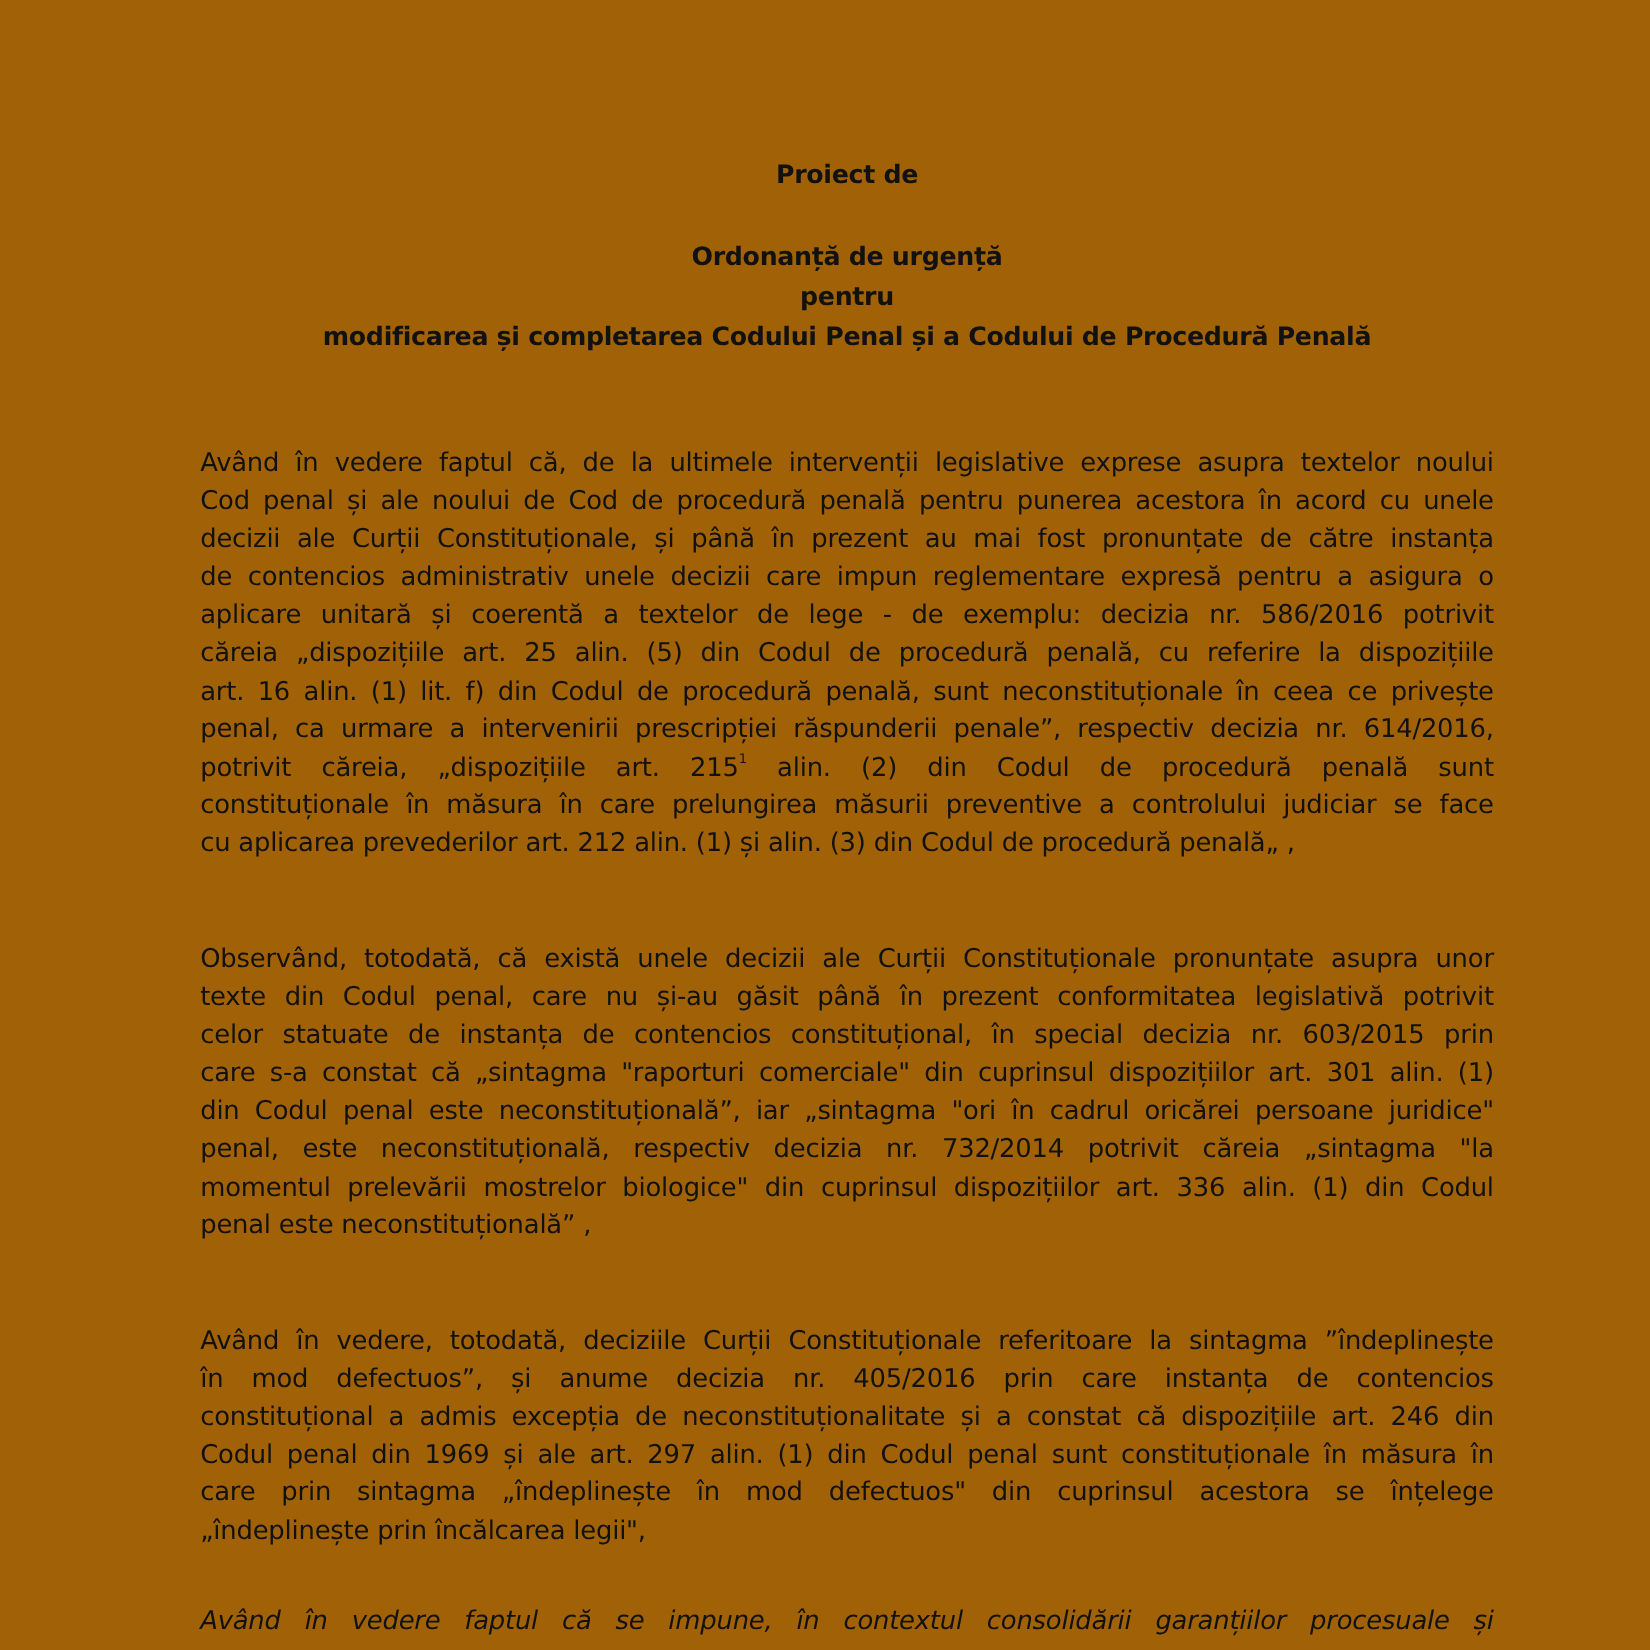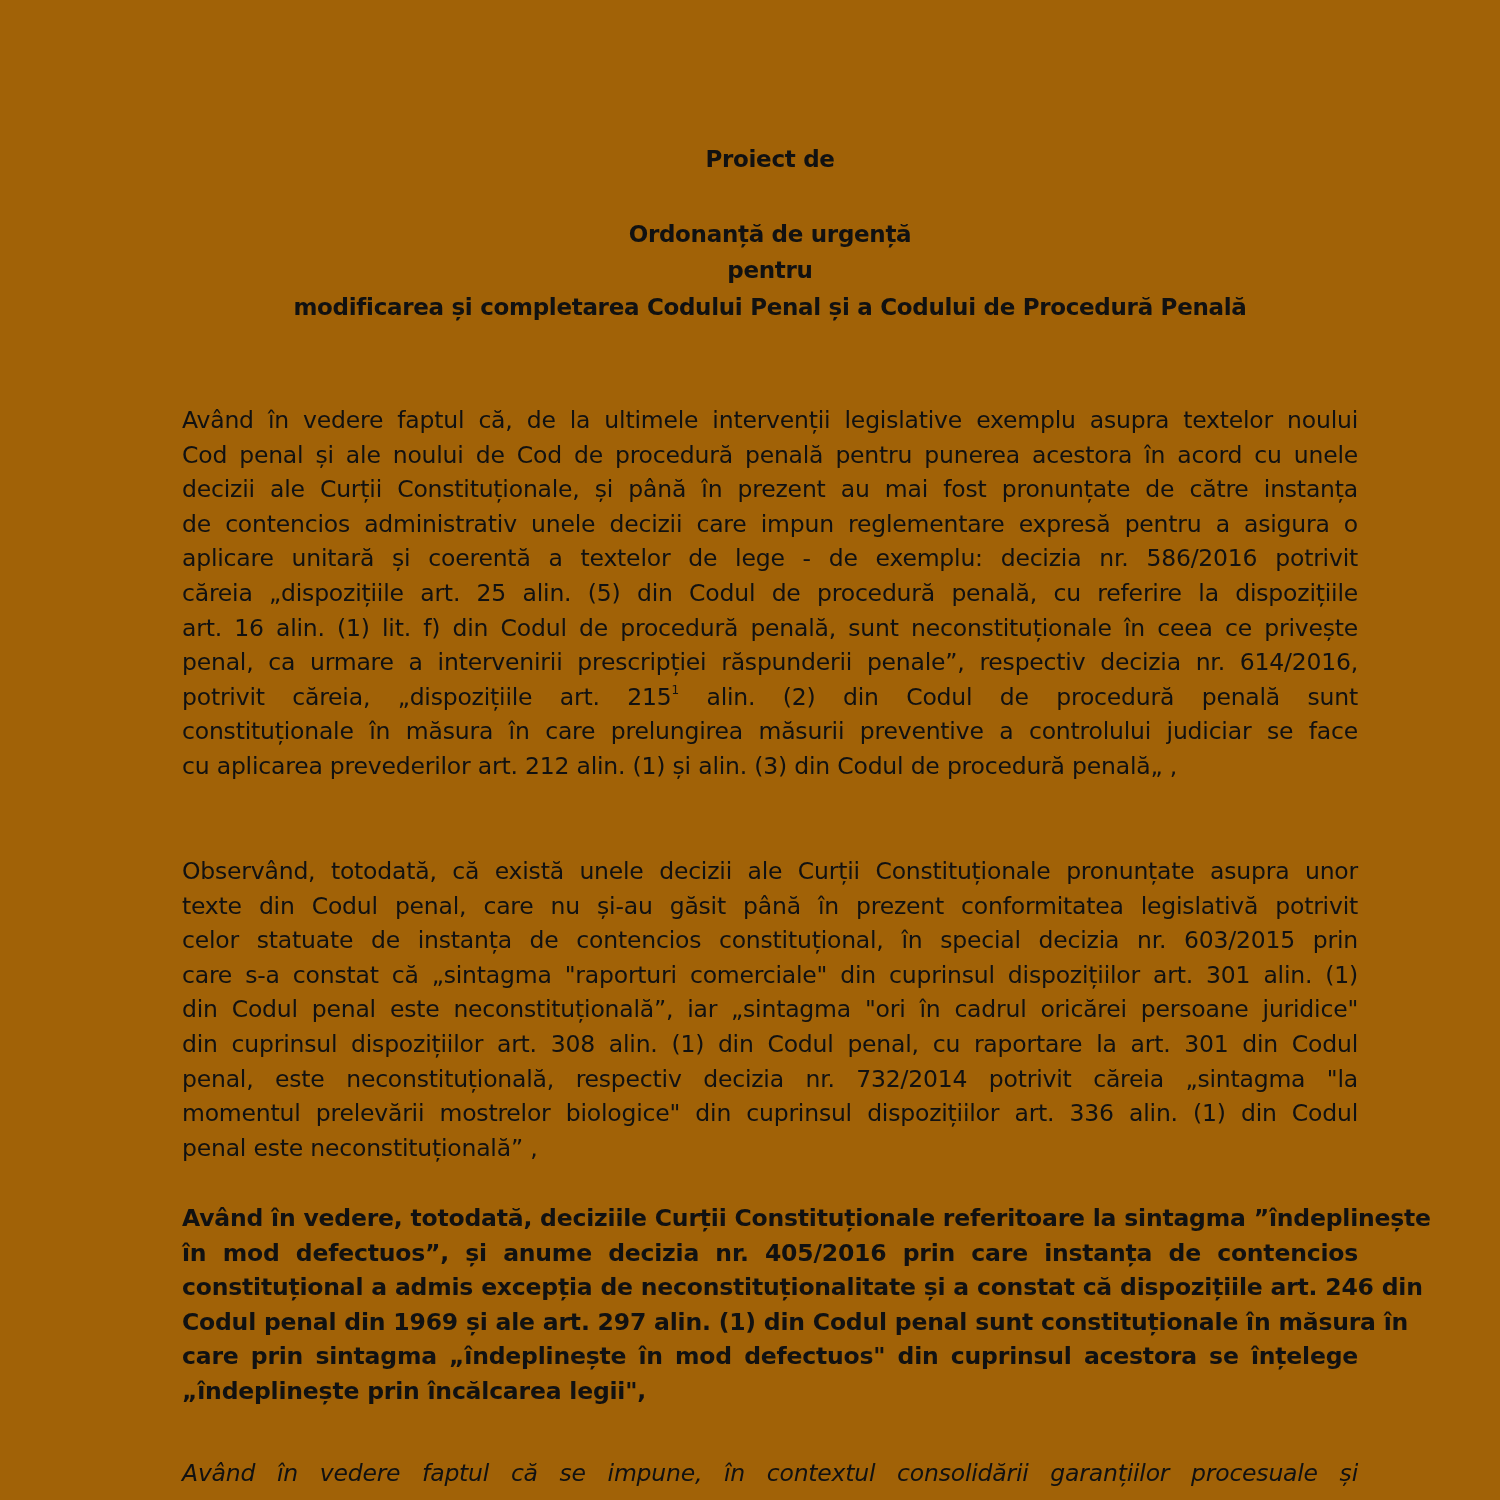--- a/index.html
+++ b/index.html
@@ -60,46 +60,45 @@
 <body>
 
 <div class="page">
 
   <div class="title" style="top:146px;">Proiect de</div>
   <div class="title" style="top:221px;">Ordonanță de urgență</div>
   <div class="title" style="top:257px;">pentru</div>
   <div class="title" style="top:294px;">modificarea și completarea Codului Penal și a Codului de Procedură Penală</div>
 
   <div class="para" style="top:403px;">
-    <span class="line">Având în vedere faptul că, de la ultimele intervenții legislative exemplu asupra textelor noului</span>
+    <span class="line">Având în vedere faptul că, de la ultimele intervenții legislative exprese asupra textelor noului</span>
     <span class="line">Cod penal și ale noului de Cod de procedură penală pentru punerea acestora în acord cu unele</span>
     <span class="line">decizii ale Curții Constituționale, și până în prezent au mai fost pronunțate de către instanța</span>
     <span class="line">de contencios administrativ unele decizii care impun reglementare expresă pentru a asigura o</span>
     <span class="line">aplicare unitară și coerentă a textelor de lege -  de exemplu: decizia nr. 586/2016 potrivit</span>
     <span class="line">căreia „dispozițiile art. 25 alin. (5) din Codul de procedură penală, cu referire la dispozițiile</span>
     <span class="line">art. 16 alin. (1) lit. f) din Codul de procedură penală, sunt neconstituționale în ceea ce privește</span>
     <span class="line">penal, ca urmare a intervenirii prescripției răspunderii penale”, respectiv decizia nr. 614/2016,</span>
     <span class="line"><span>potrivit căreia, „dispozițiile art. 215</span><sup class="s">1</sup><span> alin. (2) din Codul de procedură penală sunt</span></span>
     <span class="line">constituționale în măsura în care prelungirea măsurii preventive a controlului judiciar se face</span>
     <span class="line last">cu aplicarea prevederilor art. 212 alin. (1) și alin. (3) din Codul de procedură penală„ ,</span>
   </div>
 
   <div class="para" style="top:854px;">
     <span class="line">Observând, totodată, că există unele decizii ale Curții Constituționale pronunțate asupra unor</span>
     <span class="line">texte din Codul penal, care nu și-au găsit până în prezent conformitatea legislativă potrivit</span>
     <span class="line">celor statuate de instanța de contencios constituțional, în special decizia nr. 603/2015 prin</span>
     <span class="line">care s-a constat că „sintagma "raporturi comerciale" din cuprinsul dispozițiilor art. 301 alin. (1)</span>
     <span class="line">din Codul penal este neconstituțională”, iar „sintagma "ori în cadrul oricărei persoane juridice"</span>
-    <span class="line">din cuprinsul dispozițiilor art. 308 alin. (1) din Codul penal, cu raportare la art. 301 din Codul</span>
     <span class="line">penal, este neconstituțională, respectiv decizia nr. 732/2014 potrivit căreia „sintagma "la</span>
     <span class="line">momentul prelevării mostrelor biologice" din cuprinsul dispozițiilor art. 336 alin. (1) din Codul</span>
     <span class="line last">penal este neconstituțională” ,</span>
   </div>
 
-  <div class="para" style="top:1201px;font-weight:bold;">
+  <div class="para" style="top:1201px;">
     <span class="line">Având în vedere, totodată, deciziile Curții Constituționale referitoare la sintagma ”îndeplinește</span>
     <span class="line">în mod defectuos”, și anume decizia nr. 405/2016 prin care instanța de contencios</span>
     <span class="line">constituțional a admis excepția de neconstituționalitate și a constat că dispozițiile art. 246 din</span>
     <span class="line">Codul penal din 1969 și ale art. 297 alin. (1) din Codul penal sunt constituționale în măsura în</span>
     <span class="line">care prin sintagma „îndeplinește în mod defectuos" din cuprinsul acestora se înțelege</span>
     <span class="line last">„îndeplinește prin încălcarea legii",</span>
   </div>
 
   <div class="para" style="top:1456px;font-style:italic;">
     <span class="line">Având în vedere faptul că se impune, în contextul consolidării garanțiilor procesuale și</span>

